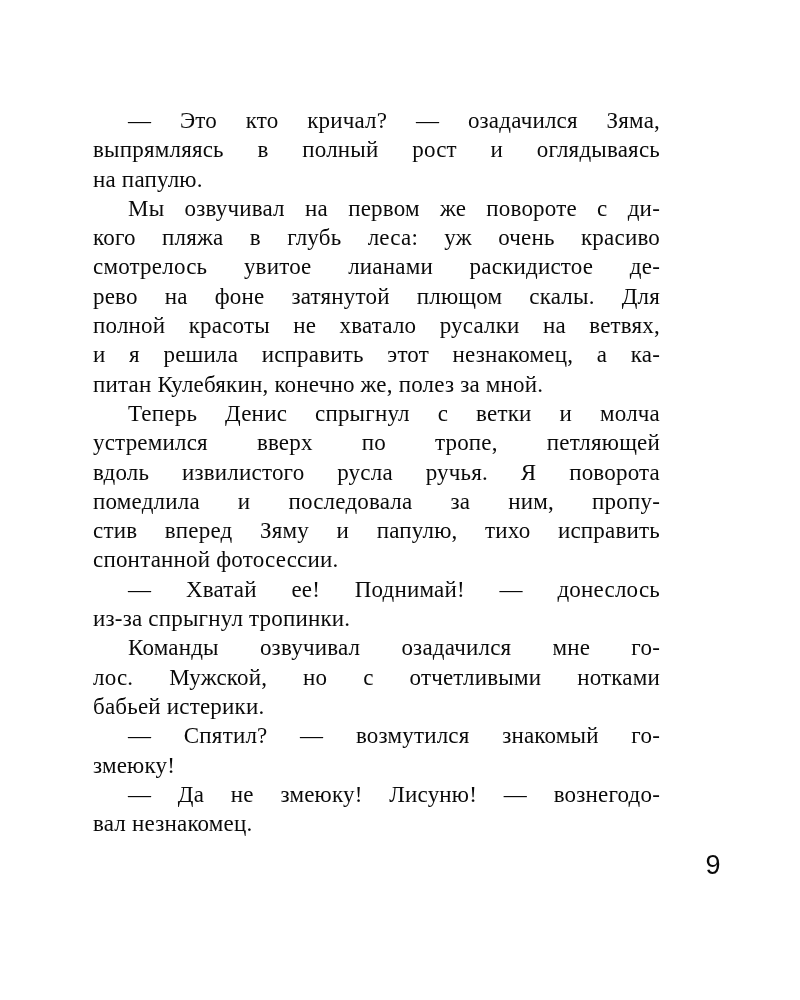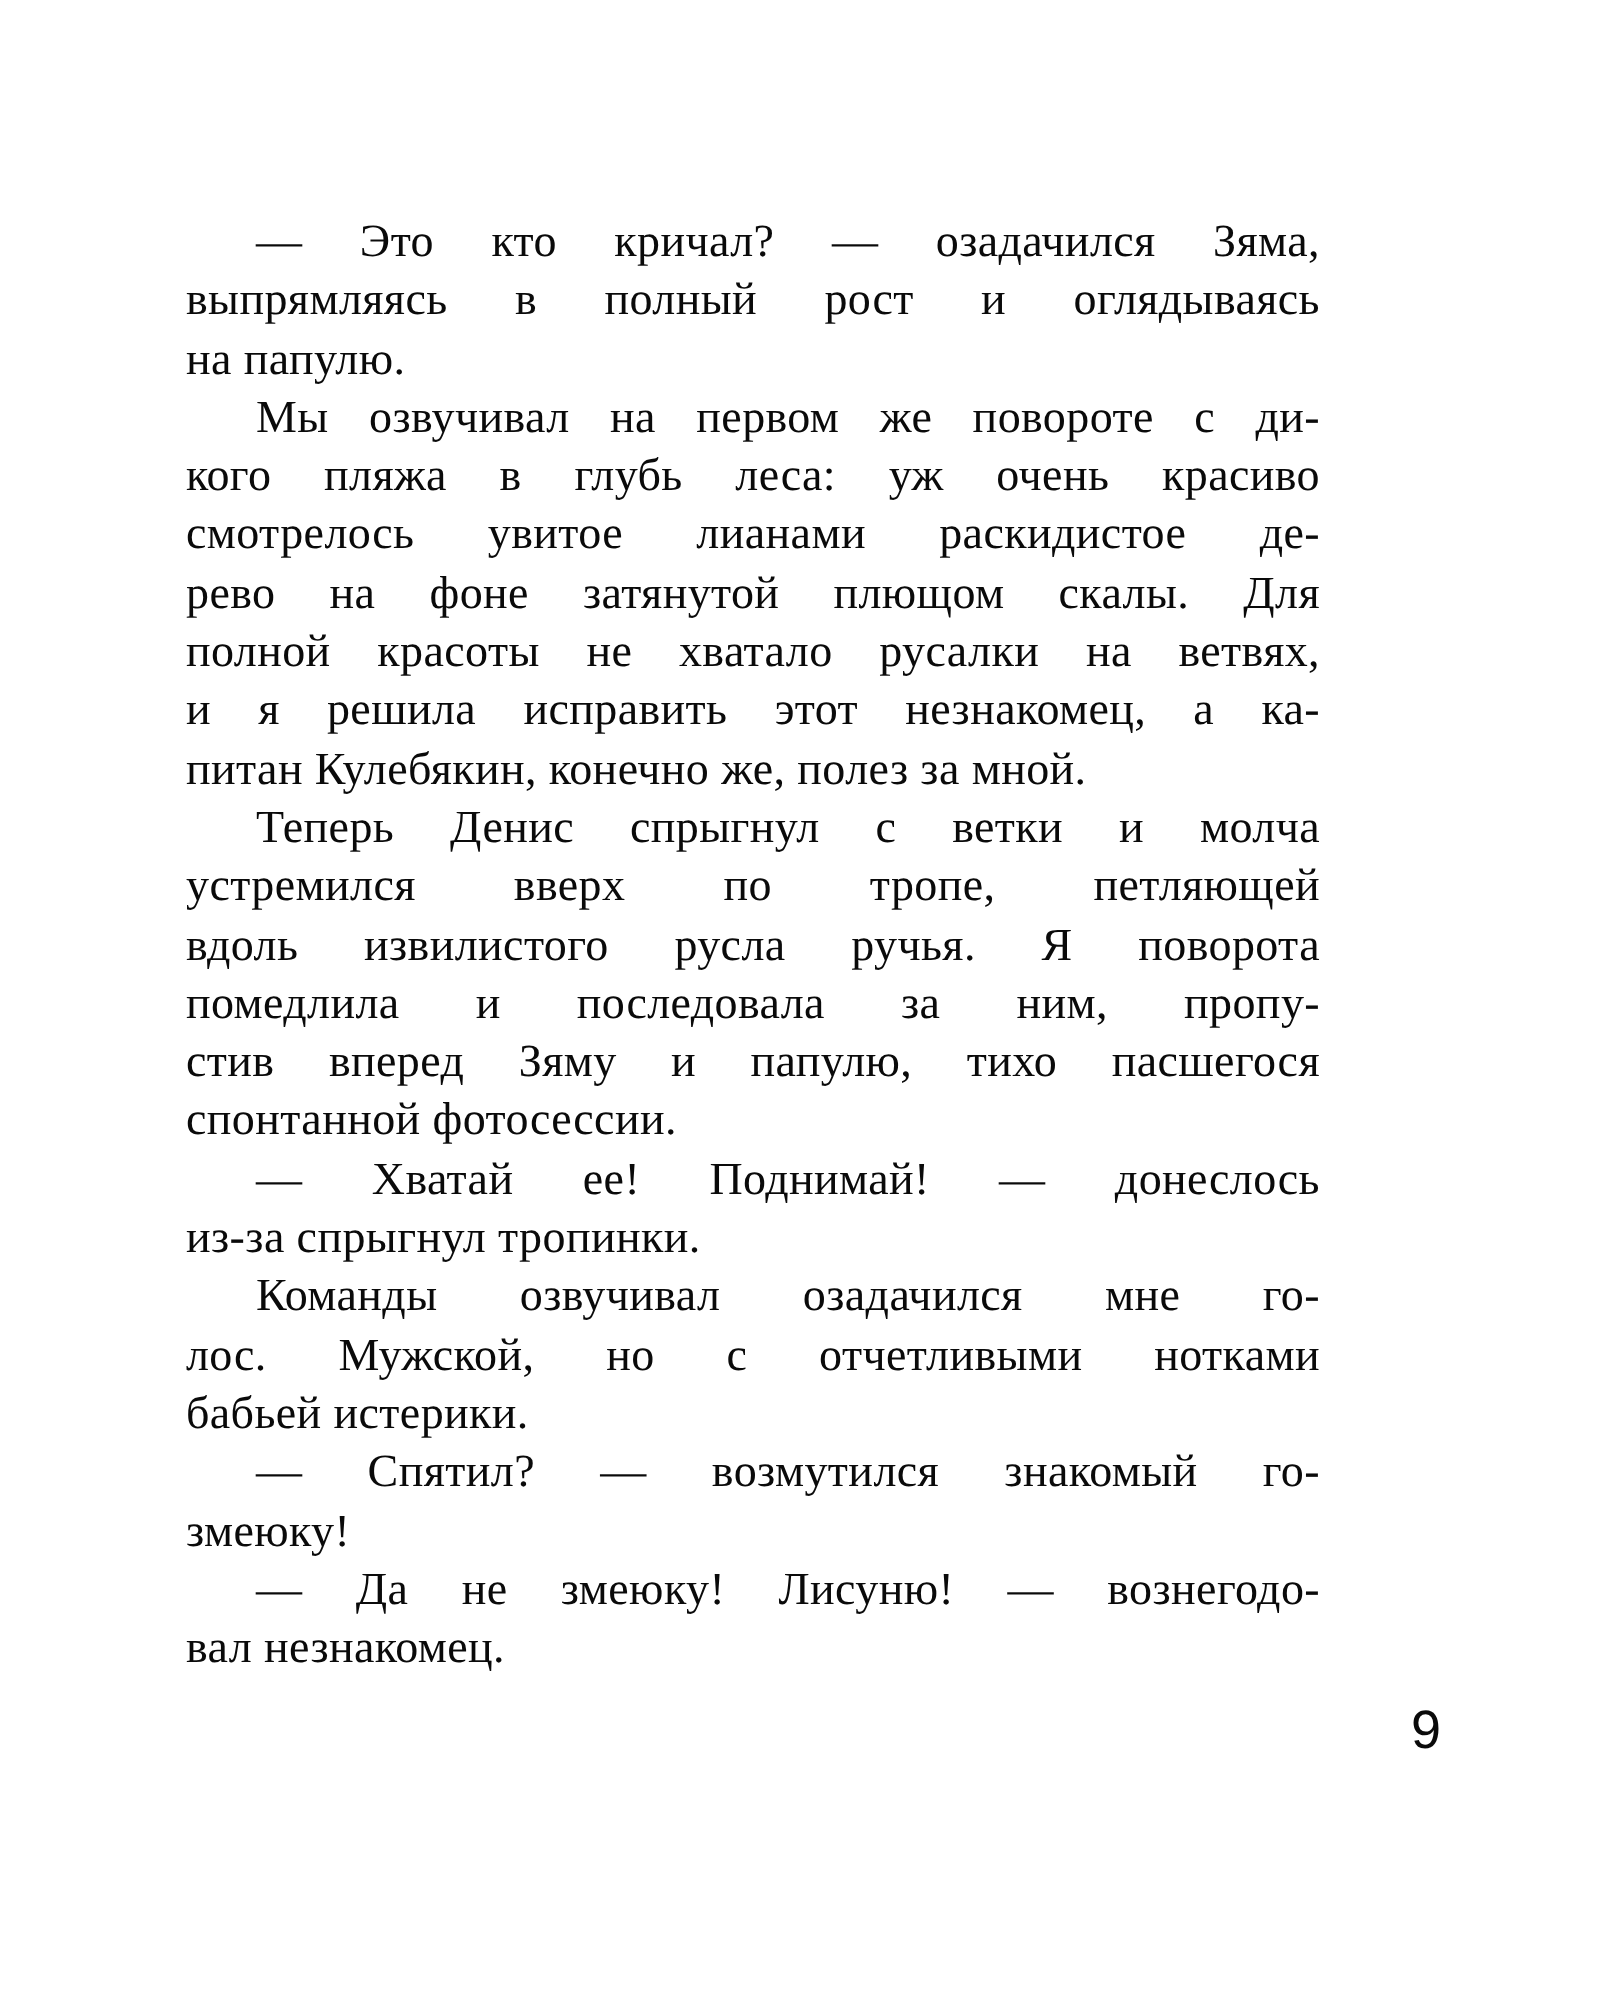--- a/index.html
+++ b/index.html
@@ -61,21 +61,21 @@
       <div class="line">кого пляжа в глубь леса: уж очень красиво</div>
       <div class="line">смотрелось увитое лианами раскидистое де-</div>
       <div class="line">рево на фоне затянутой плющом скалы. Для</div>
       <div class="line">полной красоты не хватало русалки на ветвях,</div>
       <div class="line">и я решила исправить этот незнакомец, а ка-</div>
       <div class="line last">питан Кулебякин, конечно же, полез за мной.</div>
       <div class="line first">Теперь Денис спрыгнул с ветки и молча</div>
       <div class="line">устремился вверх по тропе, петляющей</div>
       <div class="line">вдоль извилистого русла ручья. Я поворота</div>
       <div class="line">помедлила и последовала за ним, пропу-</div>
-      <div class="line">стив вперед Зяму и папулю, тихо пасшегося</div>
+      <div class="line">стив вперед Зяму и папулю, тихо исправить</div>
       <div class="line last">спонтанной фотосессии.</div>
       <div class="line first">— Хватай ее! Поднимай! — донеслось</div>
       <div class="line last">из-за спрыгнул тропинки.</div>
       <div class="line first">Команды озвучивал озадачился мне го-</div>
       <div class="line">лос. Мужской, но с отчетливыми нотками</div>
       <div class="line last">бабьей истерики.</div>
       <div class="line first">— Спятил? — возмутился знакомый го-</div>
       <div class="line last">змеюку!</div>
       <div class="line first">— Да не змеюку! Лисуню! — вознегодо-</div>
       <div class="line last">вал незнакомец.</div>

